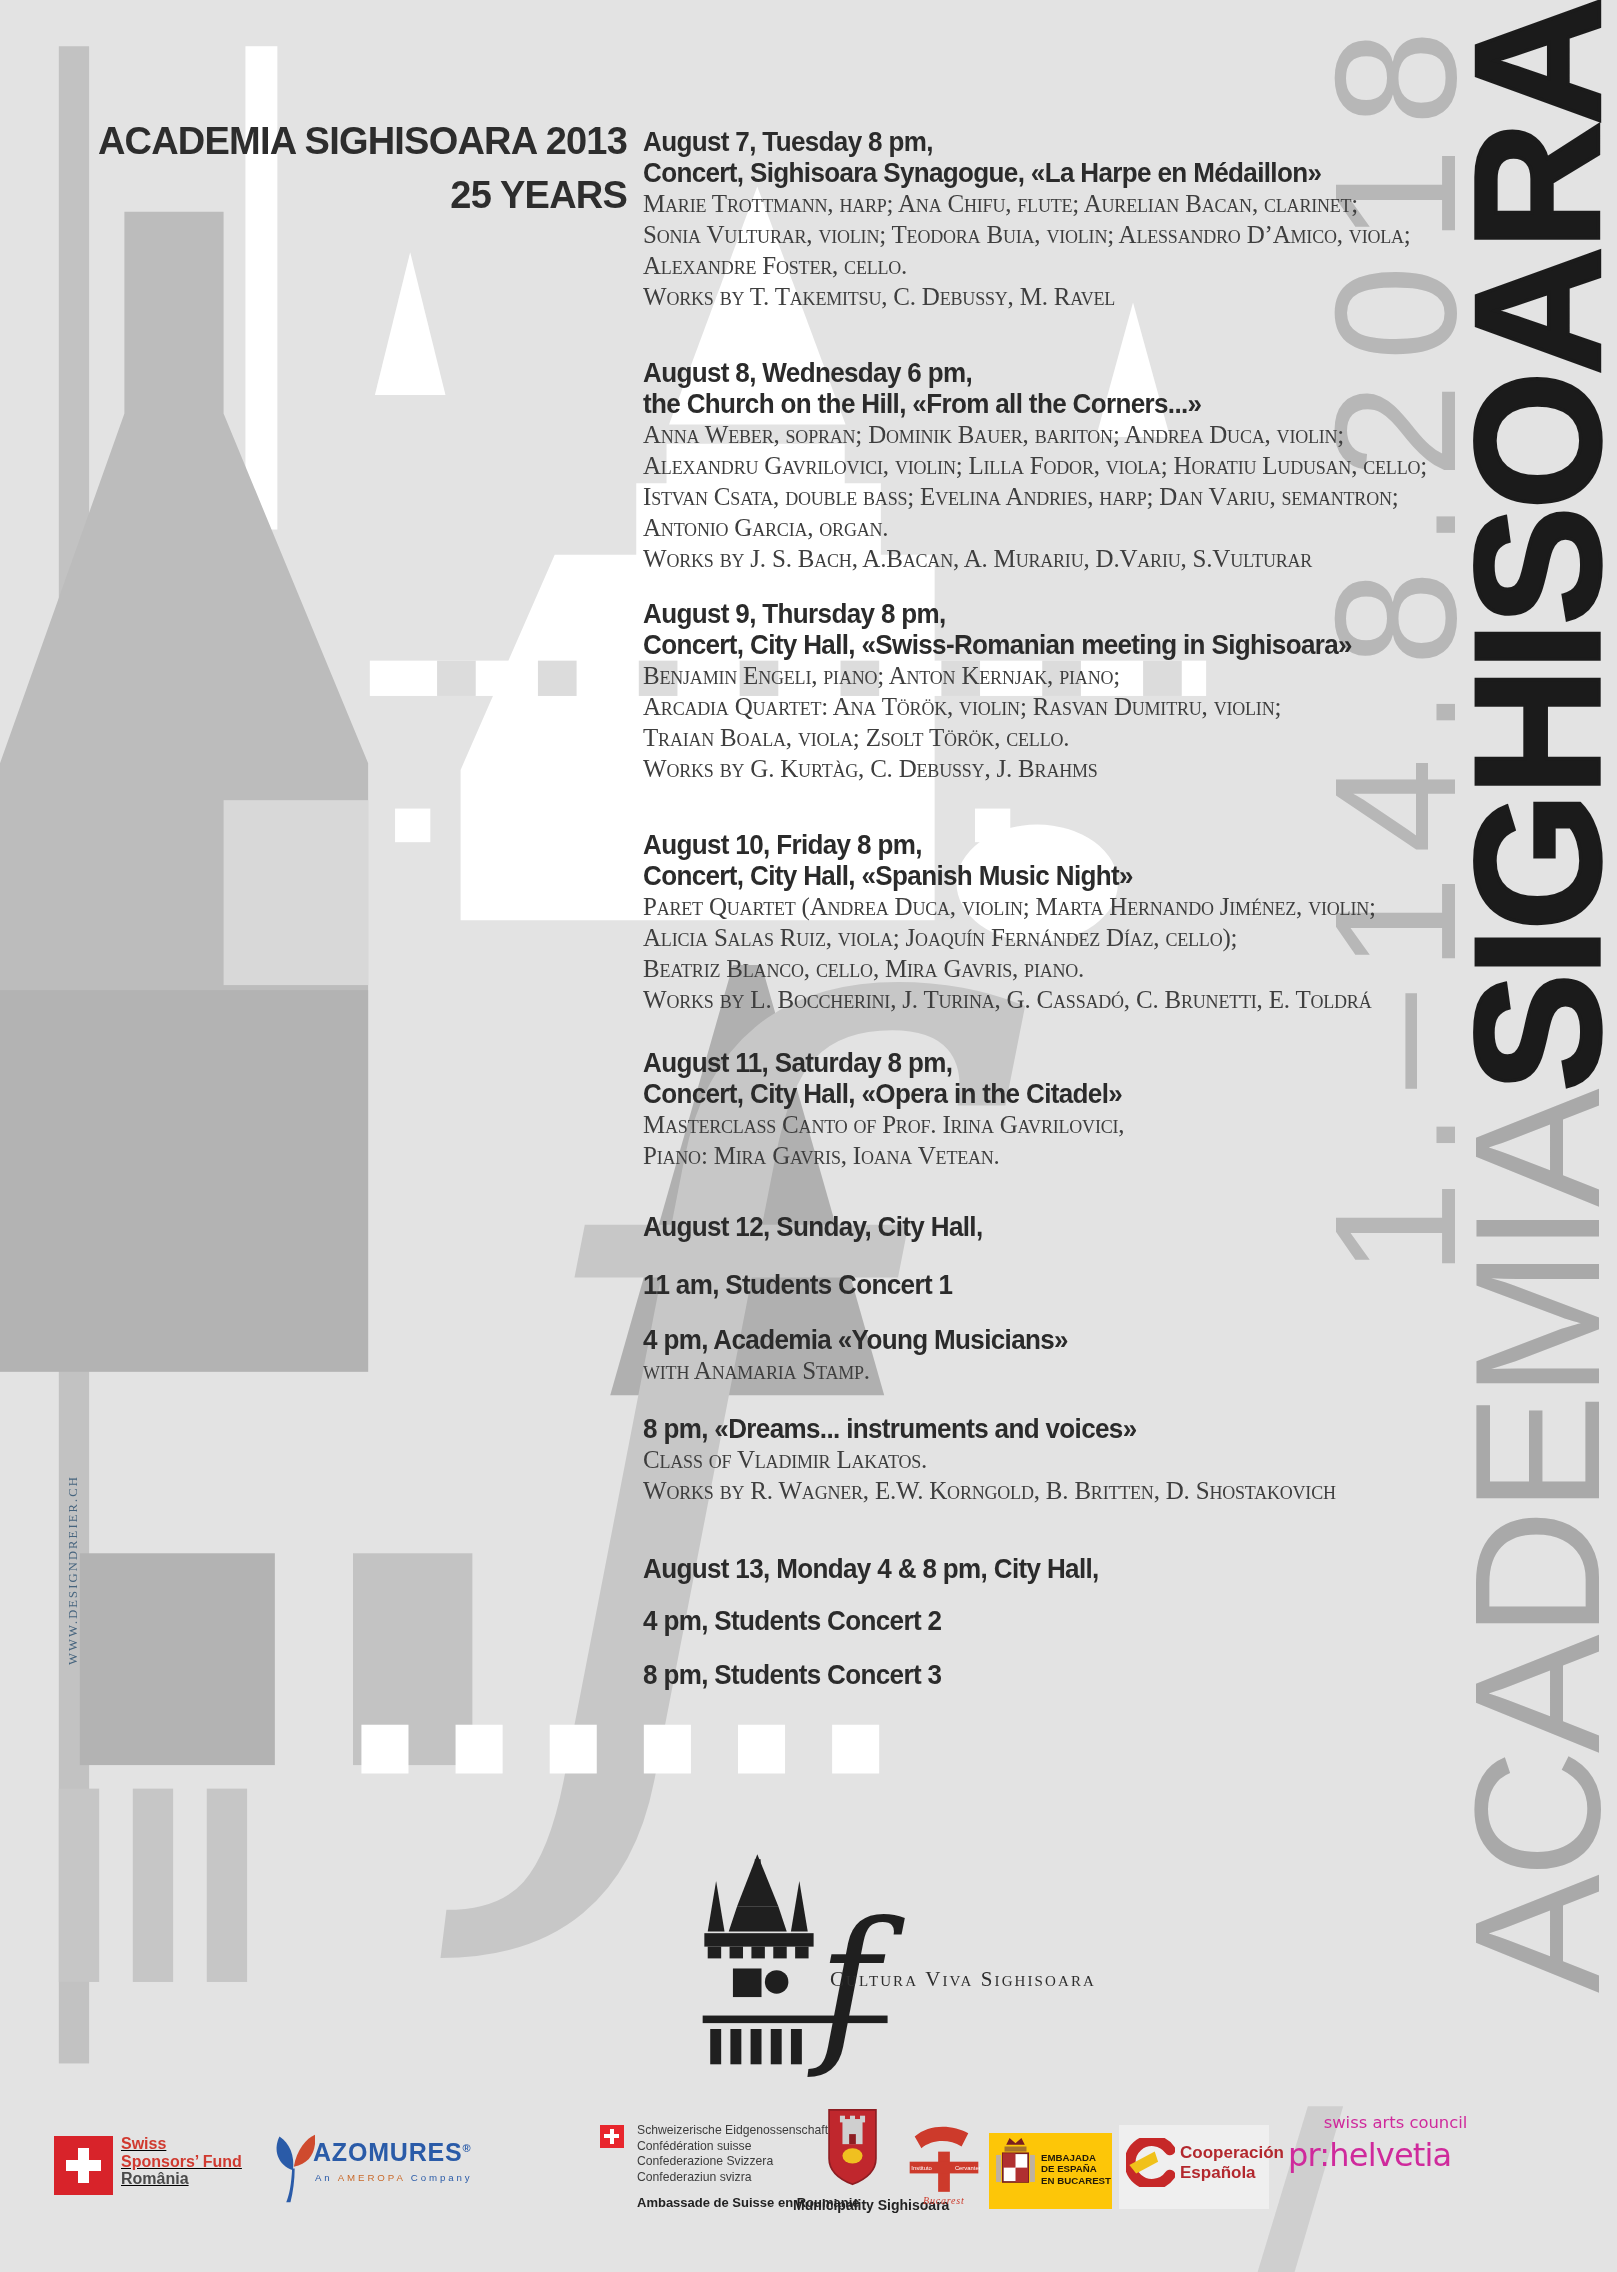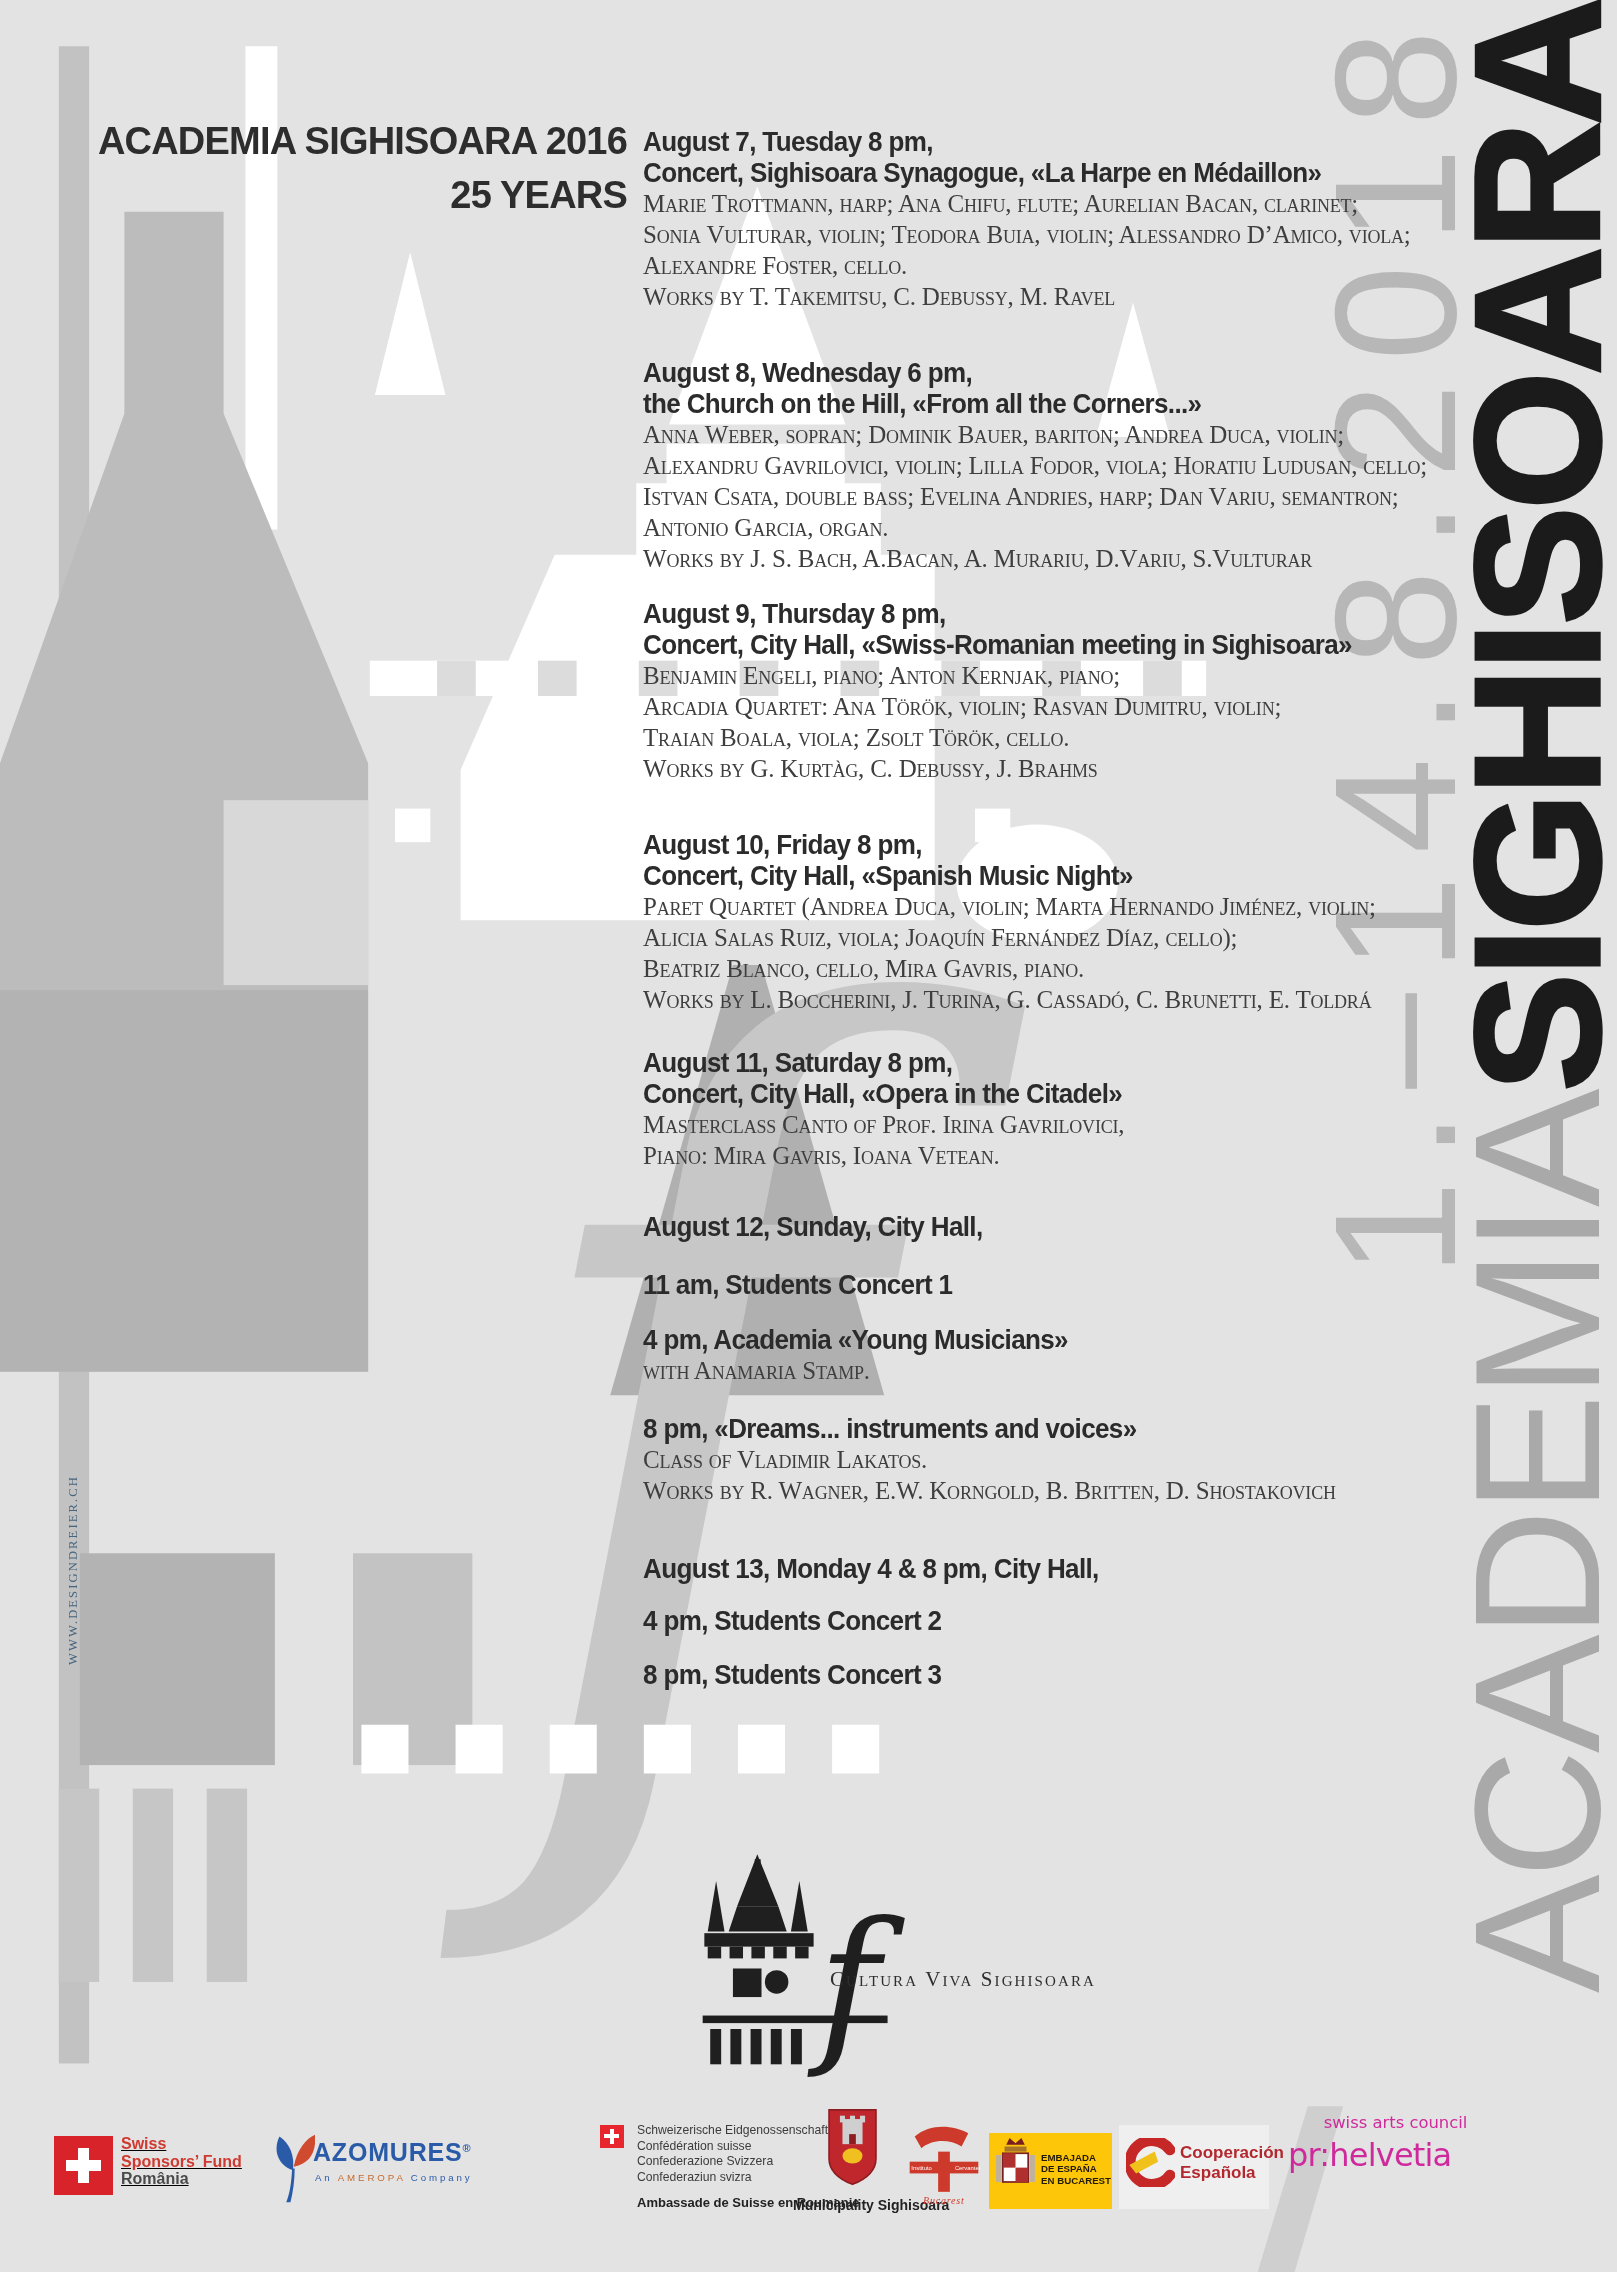--- a/index.html
+++ b/index.html
@@ -130,21 +130,21 @@
     <polygon points="1496,2704 1556,2506 1598,2506 1540,2704" fill="#cfcfcf"></polygon>
   </svg>
 
   <div class="vert-dates">1.–14.8.2018</div>
 
   <div class="vert-words"><span class="w-academia">ACADEMIA</span><span class="w-sighisoara">SIGHISOARA</span></div>
 
   <div class="side-url">WWW.DESIGNDREIER.CH</div>
 
   <div class="title">
-    <div>ACADEMIA SIGHISOARA 2016</div>
+    <div>ACADEMIA SIGHISOARA 2013</div>
     <div>25 YEARS</div>
   </div>
 
   <div class="events">
 
     <div class="evt">
       <div class="hgroup">
         <div class="h">August 7, Tuesday 8 pm,</div>
         <div class="h">Concert, Sighisoara Synagogue, «La Harpe en Médaillon»</div>
       </div>

